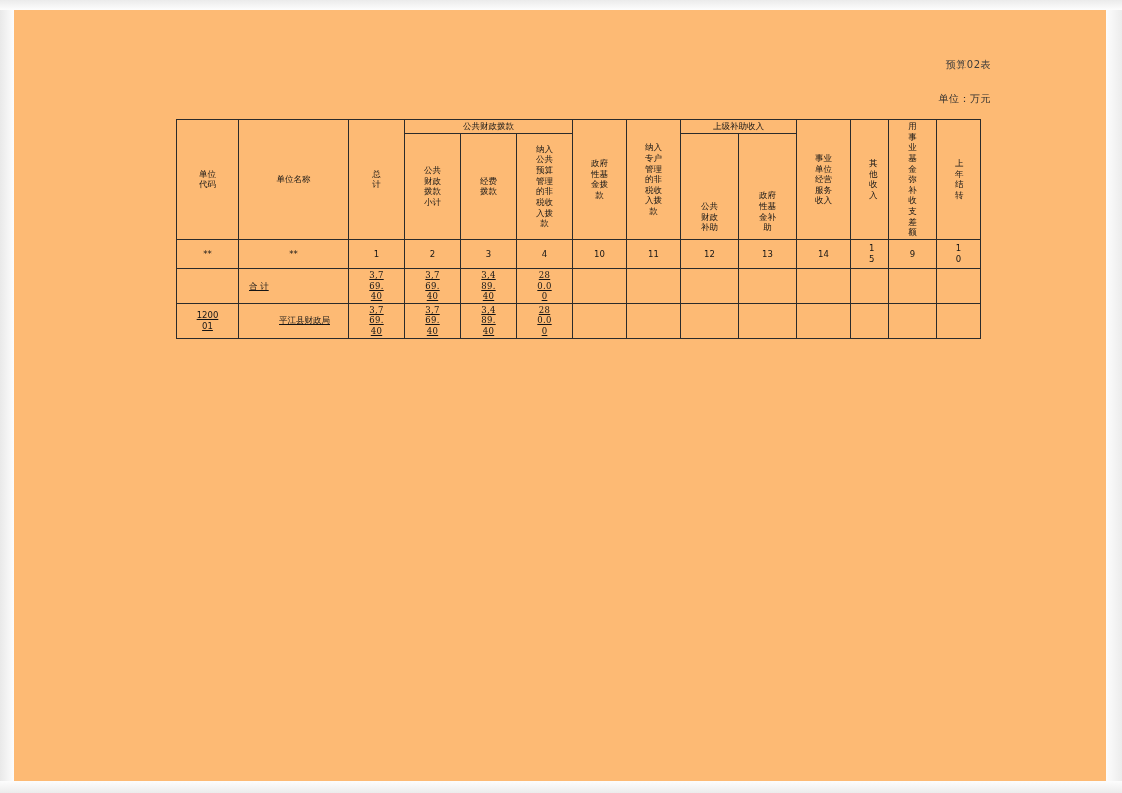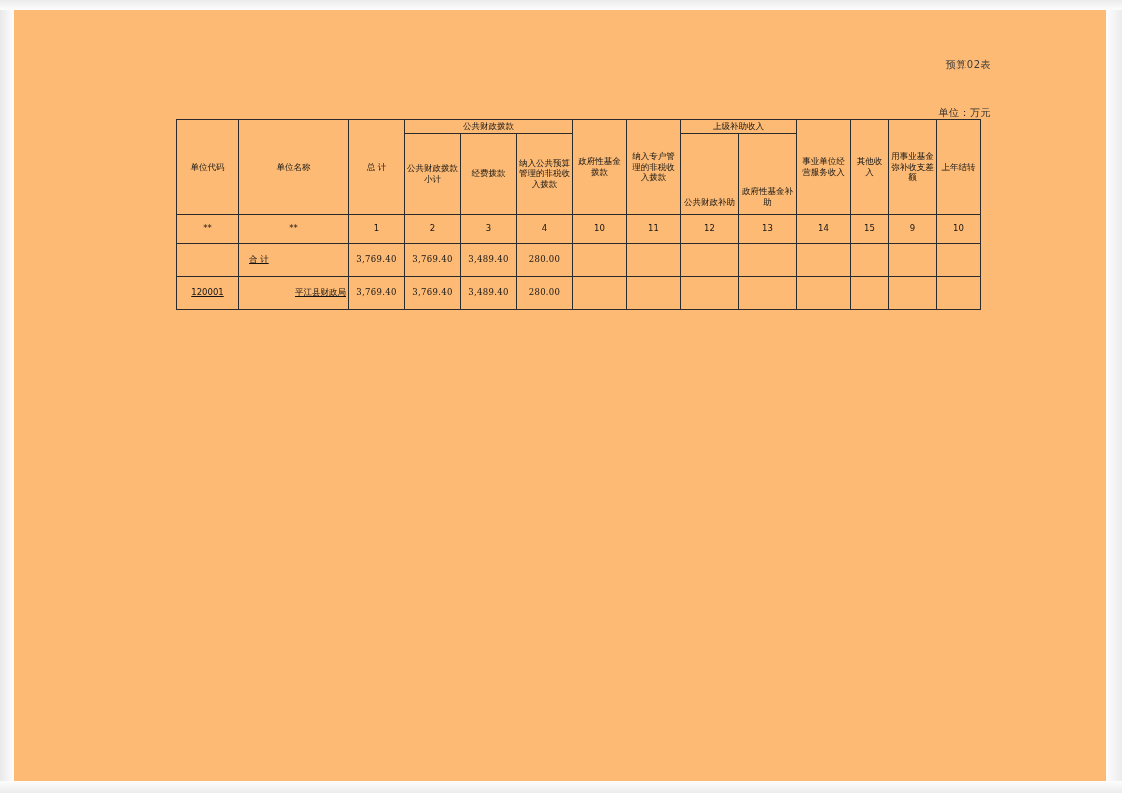--- a/index.html
+++ b/index.html
@@ -58,40 +58,40 @@
     width: 1122px;
     text-align: center;
     font-size: 15px;
     font-weight: bold;
     letter-spacing: 2px;
     color: #111;
   }
 
   .unit-note {
     position: absolute;
-    top: 106px;
+    top: 92px;
     right: 131px;
     font-size: 10px;
     color: #2e2e2e;
     letter-spacing: 0.5px;
     text-align: right;
   }
 
   table.budget {
     position: absolute;
     top: 119px;
     left: 176px;
     width: 790px;
     border-collapse: collapse;
     table-layout: fixed;
   }
   table.budget th,
   table.budget td {
     border: 1px solid #2b2b2b;
-    padding: 1px 2px;
+    padding: 1px 18px;
     font-size: 8.5px;
     line-height: 1.25;
     text-align: center;
     vertical-align: middle;
     color: #151515;
     word-break: break-all;
   }
   table.budget th {
     font-weight: normal;
   }
@@ -110,20 +110,21 @@
   .row-data td.name-cell,
   .row-data td.code-cell {
     font-family: "DejaVu Sans", "Liberation Sans", sans-serif;
     font-size: 8.5px;
     text-decoration: underline;
   }
   td.num {
     text-align: right;
     padding-right: 4px;
     letter-spacing: 0.3px;
+    text-decoration: underline;
   }
   .vtext {
     font-size: 8.5px;
     line-height: 1.3;
   }
 </style>
 </head>
 <body>
 
 <div class="page">

